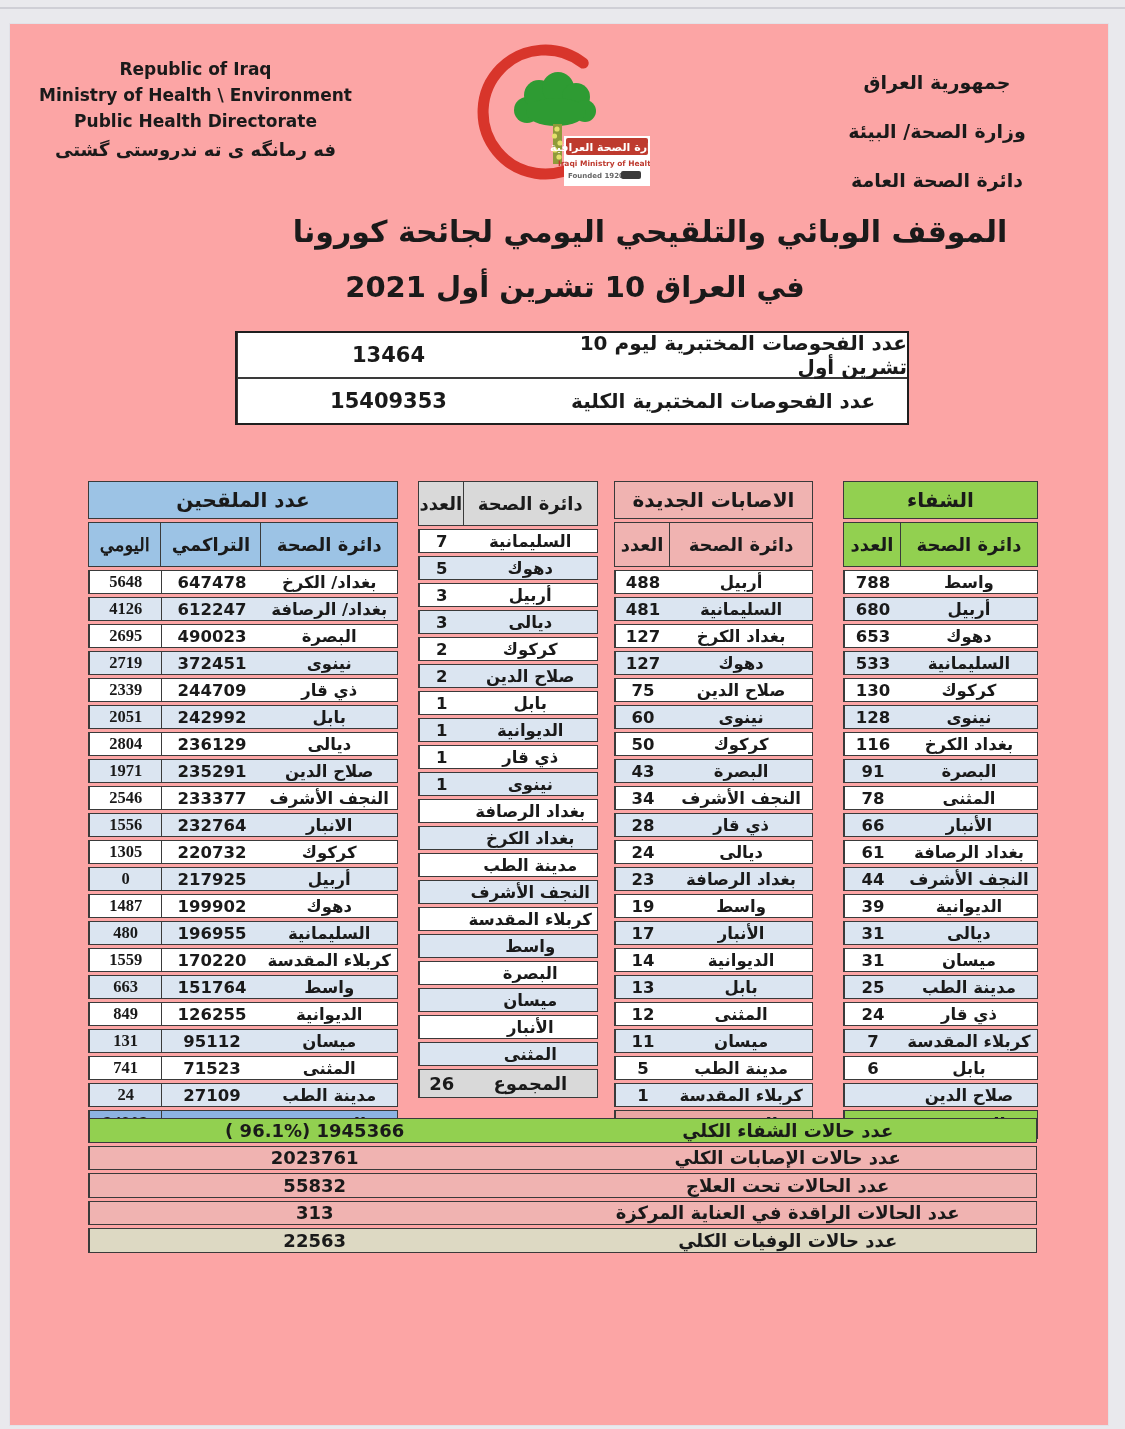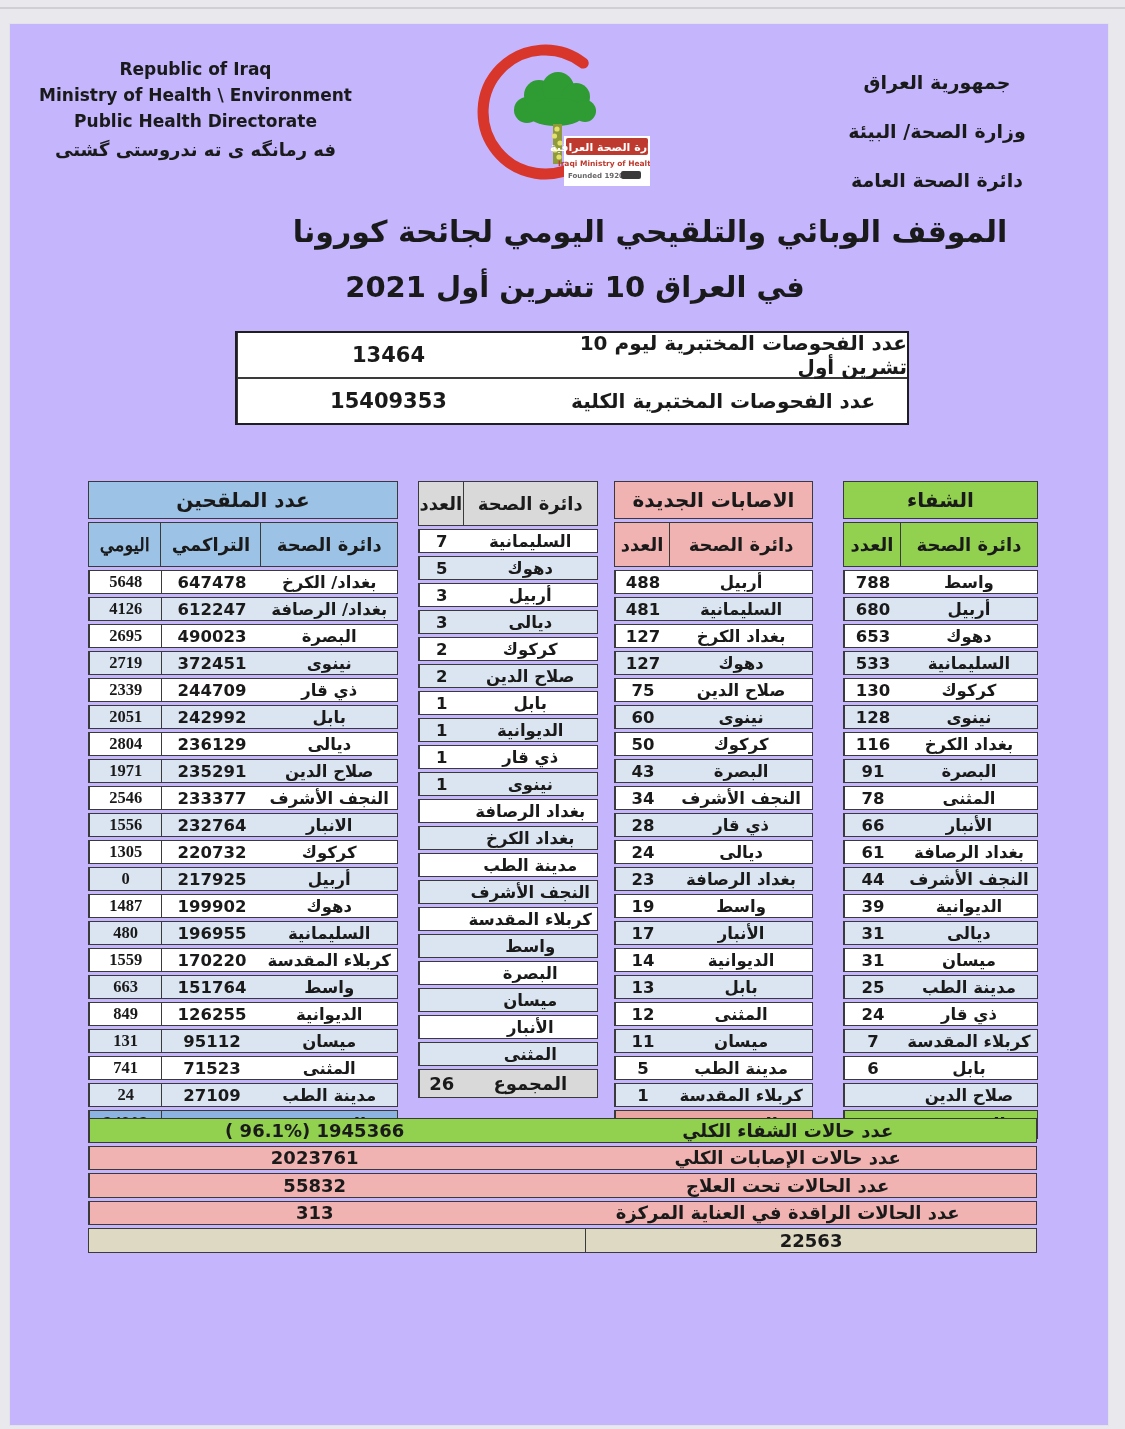--- a/index.html
+++ b/index.html
@@ -4,21 +4,21 @@
 <style>
   html,body{margin:0;padding:0;}
   body{
     width:1125px;height:1429px;position:relative;overflow:hidden;
     background:#e9e9ed;
     font-family:"DejaVu Sans",sans-serif;font-weight:bold;color:#1a1a1a;
   }
   .photo-topline{position:absolute;left:0;top:7px;width:1125px;height:2px;background:#cfcfd6;}
   .page{
     position:absolute;left:10px;top:24px;width:1098px;height:1401px;
-    background:#c4b5fd;box-shadow:0 0 0 1px #e2e2e8;
+    background:#fca5a5;box-shadow:0 0 0 1px #e2e2e8;
   }
   
   .hdr-en{position:absolute;left:18px;top:32px;width:335px;text-align:center;font-size:17px;line-height:26px;}
   .hdr-en .ku{font-size:18px;direction:rtl;margin-top:3px;}
   .hdr-ar{position:absolute;left:812px;top:34px;width:230px;text-align:center;direction:rtl;font-size:19px;line-height:49px;}
   .logo{position:absolute;left:455px;top:0;width:185px;height:178px;}
   
   .title1{position:absolute;left:170px;top:190px;width:940px;text-align:center;direction:rtl;font-size:30px;}
   .title2{position:absolute;left:60px;top:246px;width:1010px;text-align:center;direction:rtl;font-size:29px;}
   
@@ -542,17 +542,18 @@
       </div>
       <div class="srow c-pink">
         <div class="slbl">عدد الحالات تحت العلاج</div>
         <div class="sval">55832</div>
       </div>
       <div class="srow c-pink">
         <div class="slbl">عدد الحالات الراقدة في العناية المركزة</div>
         <div class="sval">313</div>
       </div>
       <div class="srow c-tan">
+        <div class="slbl">عدد حالات الوفيات الكلي</div>
         <div class="sval">22563</div>
       </div>
     </div>
 
 </div>
 
 </body></html>

